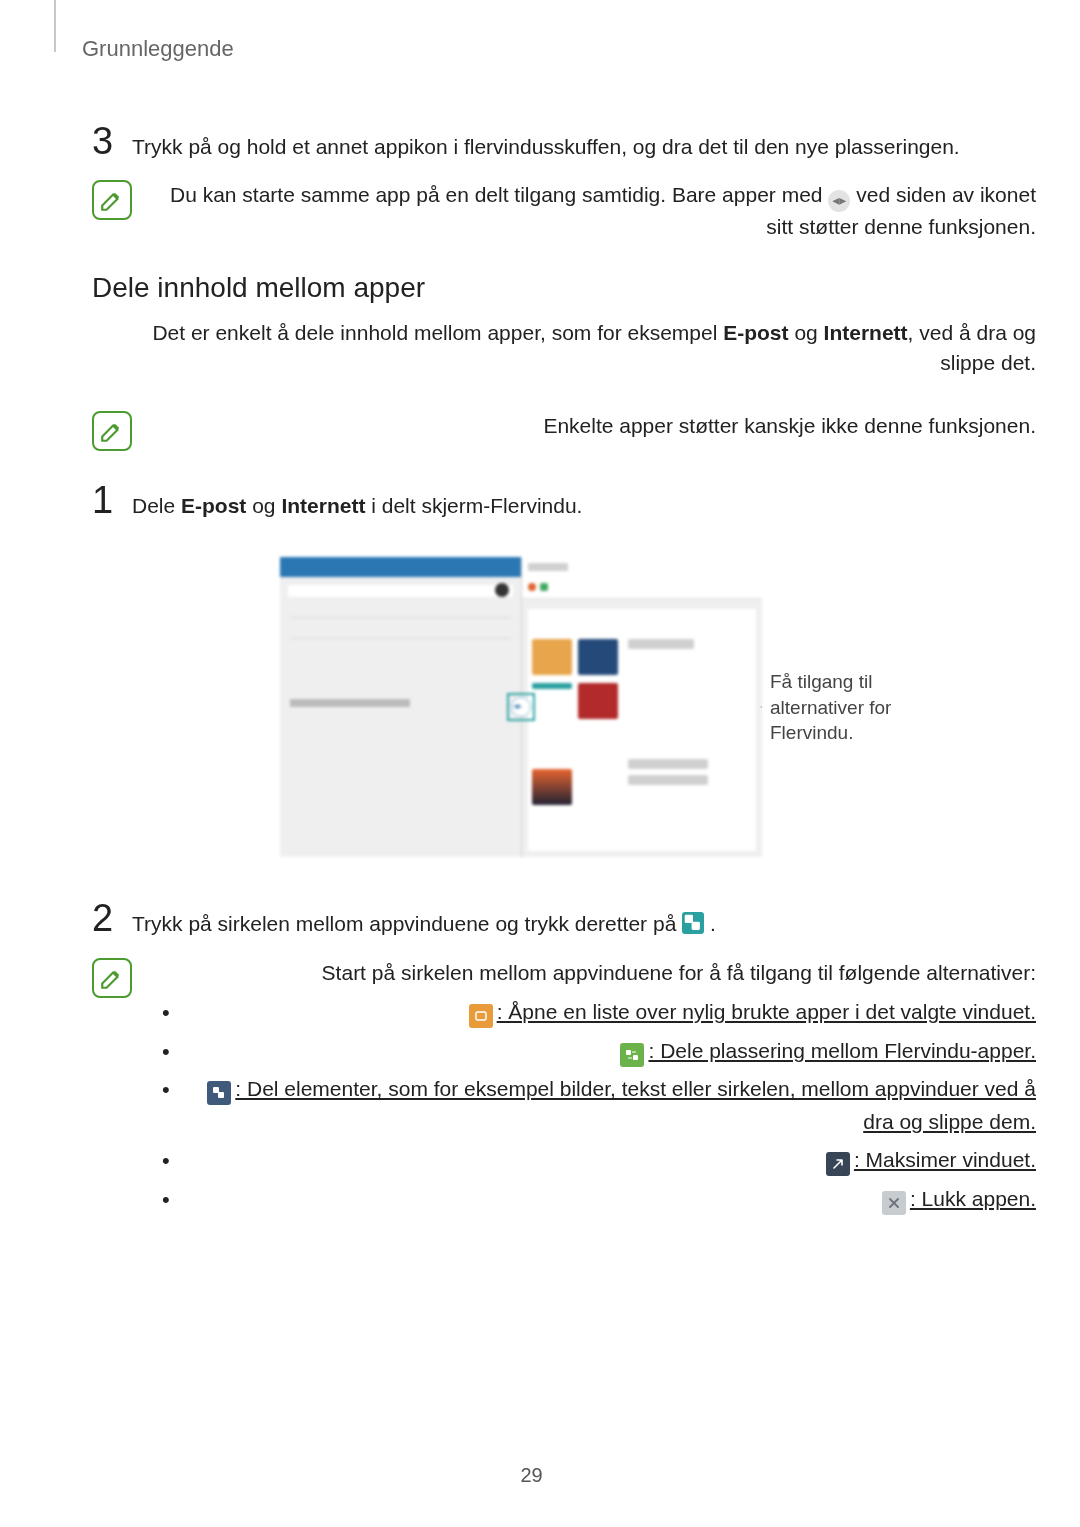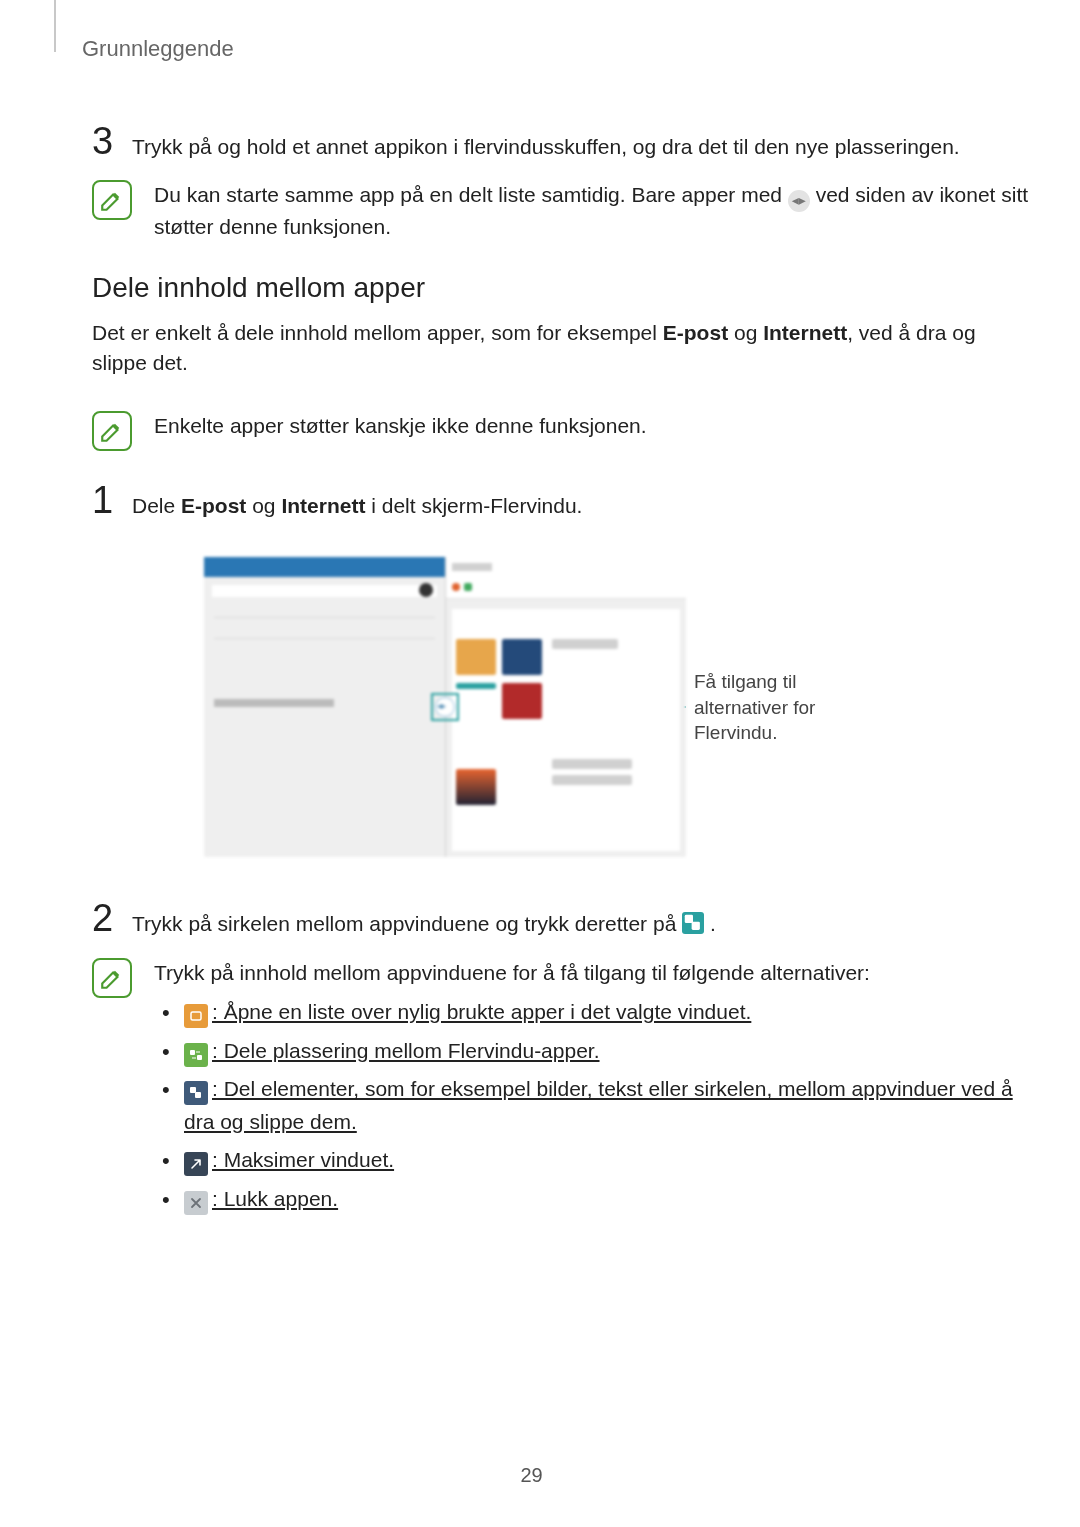--- a/index.html
+++ b/index.html
@@ -48,20 +48,21 @@
     font-size: 38px;
     font-weight: 400;
     line-height: 1;
     min-width: 22px;
     color: #222;
     font-family: "Segoe UI Light", "Helvetica Neue Light", Arial, sans-serif;
   }
   .step .body, .note .body, .paragraph {
     font-size: 21px;
     line-height: 1.45;
+    text-align: right;
   }
   .note {
     display: flex;
     gap: 22px;
     align-items: flex-start;
     margin: 14px 0 30px 0;
   }
   .note .body { flex: 1; }
   .note-icon {
     width: 40px; height: 40px; flex: 0 0 40px;
@@ -125,21 +126,21 @@
   .opt-icon.orange { background: #e79b3a; color:#fff; }
   .opt-icon.green  { background: #6bb24b; color:#fff; }
   .opt-icon.blue   { background: #3f5a7a; color:#fff; }
   .opt-icon.dark   { background: #374556; color:#fff; }
   .opt-icon.gray   { background: #c7ccd0; color:#6c7278; }
   .opt-icon svg { width: 16px; height: 16px; }
 
   
   .figure-wrap {
     display: flex;
-    justify-content: flex-start;
+    justify-content: center;
     gap: 22px;
     margin: 36px 0 42px 0;
     align-items: center;
   }
   .tablet {
     width: 482px;
     height: 300px;
     background: #efefef;
     border-radius: 2px;
     position: relative;
@@ -245,21 +246,21 @@
   </div>
 
   <div class="note">
     <div class="note-icon">
       <svg viewBox="0 0 24 24">
         <path d="M3 17l10-10 4 4-10 10H3v-4z" fill="none" stroke="#4b9b2f" stroke-width="2"></path>
         <path d="M14 6l4 4" stroke="#4b9b2f" stroke-width="2"></path>
       </svg>
     </div>
     <div class="body">
-      <span>Du kan starte samme app på en delt liste samtidig. Bare apper med </span>
+      <span>Du kan starte samme app på en delt tilgang samtidig. Bare apper med </span>
       <span class="inline-icon round" title="multiwindow-support-icon">◂▸</span>
       <span> ved siden av ikonet sitt støtter denne funksjonen.</span>
     </div>
   </div>
 
   <div class="h2">Dele innhold mellom apper</div>
 
   <p class="paragraph">
     <span>Det er enkelt å dele innhold mellom apper, som for eksempel </span><b>E-post</b><span> og </span><b>Internett</b><span>, ved å dra og slippe det.</span>
   </p>
@@ -329,21 +330,21 @@
   </div>
 
   <div class="note">
     <div class="note-icon">
       <svg viewBox="0 0 24 24">
         <path d="M3 17l10-10 4 4-10 10H3v-4z" fill="none" stroke="#4b9b2f" stroke-width="2"></path>
         <path d="M14 6l4 4" stroke="#4b9b2f" stroke-width="2"></path>
       </svg>
     </div>
     <div class="body">
-      <div>Trykk på innhold mellom appvinduene for å få tilgang til følgende alternativer:</div>
+      <div>Start på sirkelen mellom appvinduene for å få tilgang til følgende alternativer:</div>
       <ul class="bullets">
         <li>
           <span class="opt-icon orange">
             <svg viewBox="0 0 16 16">
                 <rect x="3" y="4" width="10" height="8" rx="1.5" fill="none" stroke="#fff" stroke-width="1.5"></rect>
               </svg>
           </span><span>: Åpne en liste over nylig brukte apper i det valgte vinduet.</span>
         </li>
         <li>
           <span class="opt-icon green">

